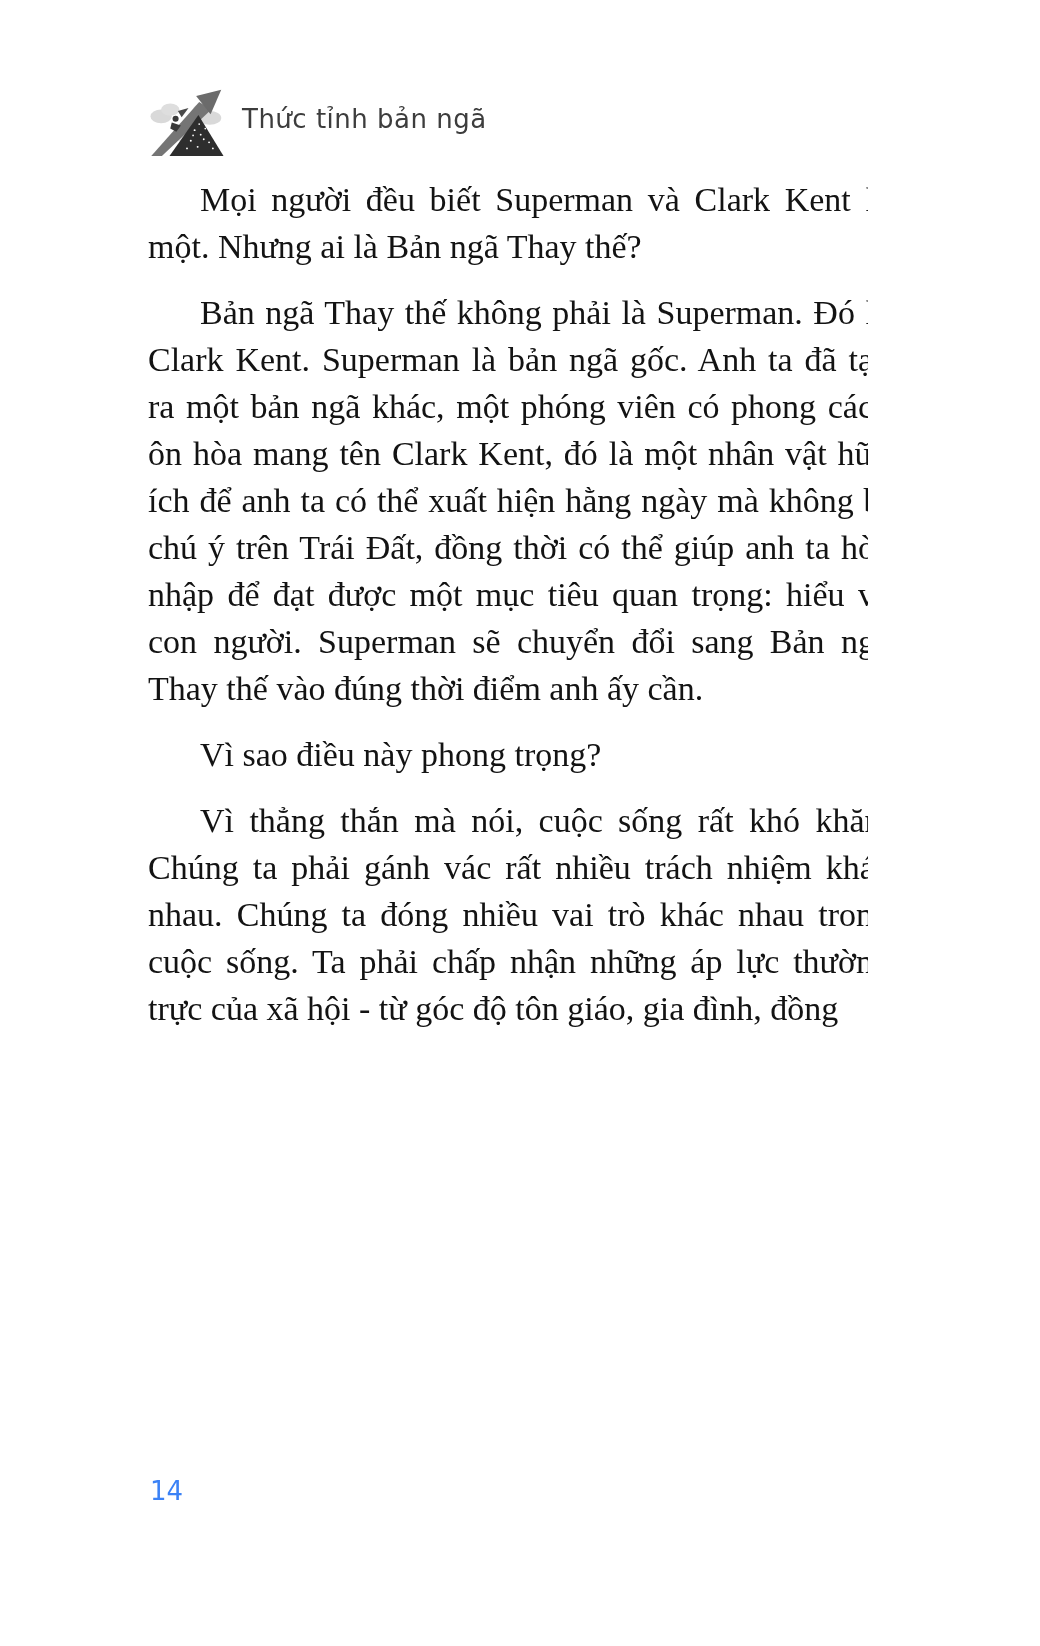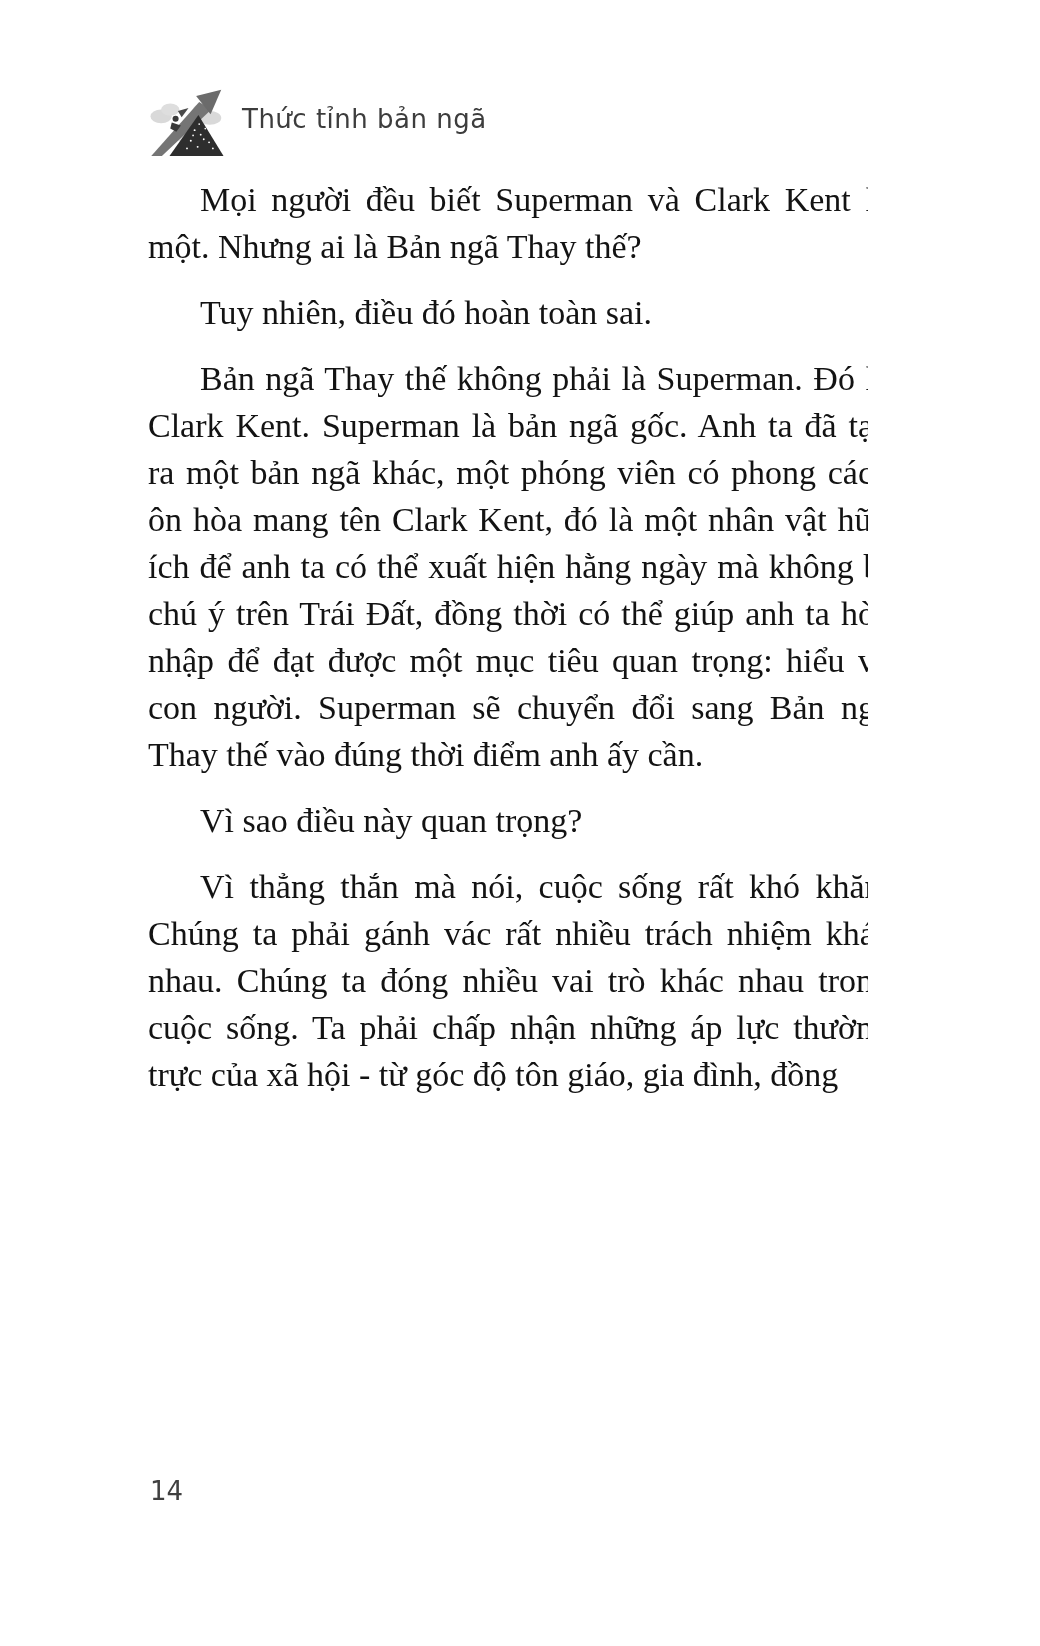--- a/index.html
+++ b/index.html
@@ -49,21 +49,21 @@
   .text-block p {
     margin: 0 4px 19px 0;
     text-indent: 52px;
   }
   .page-number {
     position: absolute;
     left: 150px;
     top: 1476px;
     font-family: "DejaVu Sans", "Liberation Sans", sans-serif;
     font-size: 26px;
-    color: #404040;
+    color: #3b82f6;
   }
 </style>
 </head>
 <body>
 
 <div class="page">
 
   <div class="header">
     <span class="logo">
       <svg viewBox="0 0 100 92" width="78" height="70" aria-hidden="true">
@@ -97,21 +97,20 @@
 
         <polygon points="38,33 52,29 43,41" fill="#4a4a4a"></polygon>
       </svg>
     </span>
     <span class="header-title">Thức tỉnh bản ngã</span>
   </div>
 
   <div class="text-block">
 
   <p>Mọi người đều biết Superman và Clark Kent là một. Nhưng ai là Bản ngã Thay thế?</p>
-      <p>Tuy nhiên, điều đó hoàn toàn sai.</p>
       <p>Bản ngã Thay thế không phải là Superman. Đó là Clark Kent. Superman là bản ngã gốc. Anh ta đã tạo ra một bản ngã khác, một phóng viên có phong cách ôn hòa mang tên Clark Kent, đó là một nhân vật hữu ích để anh ta có thể xuất hiện hằng ngày mà không bị chú ý trên Trái Đất, đồng thời có thể giúp anh ta hòa nhập để đạt được một mục tiêu quan trọng: hiểu về con người. Superman sẽ chuyển đổi sang Bản ngã Thay thế vào đúng thời điểm anh ấy cần.</p>
-      <p>Vì sao điều này quan trọng?</p>
+      <p>Vì sao điều này phong trọng?</p>
       <p>Vì thẳng thắn mà nói, cuộc sống rất khó khăn. Chúng ta phải gánh vác rất nhiều trách nhiệm khác nhau. Chúng ta đóng nhiều vai trò khác nhau trong cuộc sống. Ta phải chấp nhận những áp lực thường trực của xã hội - từ góc độ tôn giáo, gia đình, đồng</p>
     </div>
 
   <div class="page-number">14</div>
 
 </div>
 
 </body></html>

